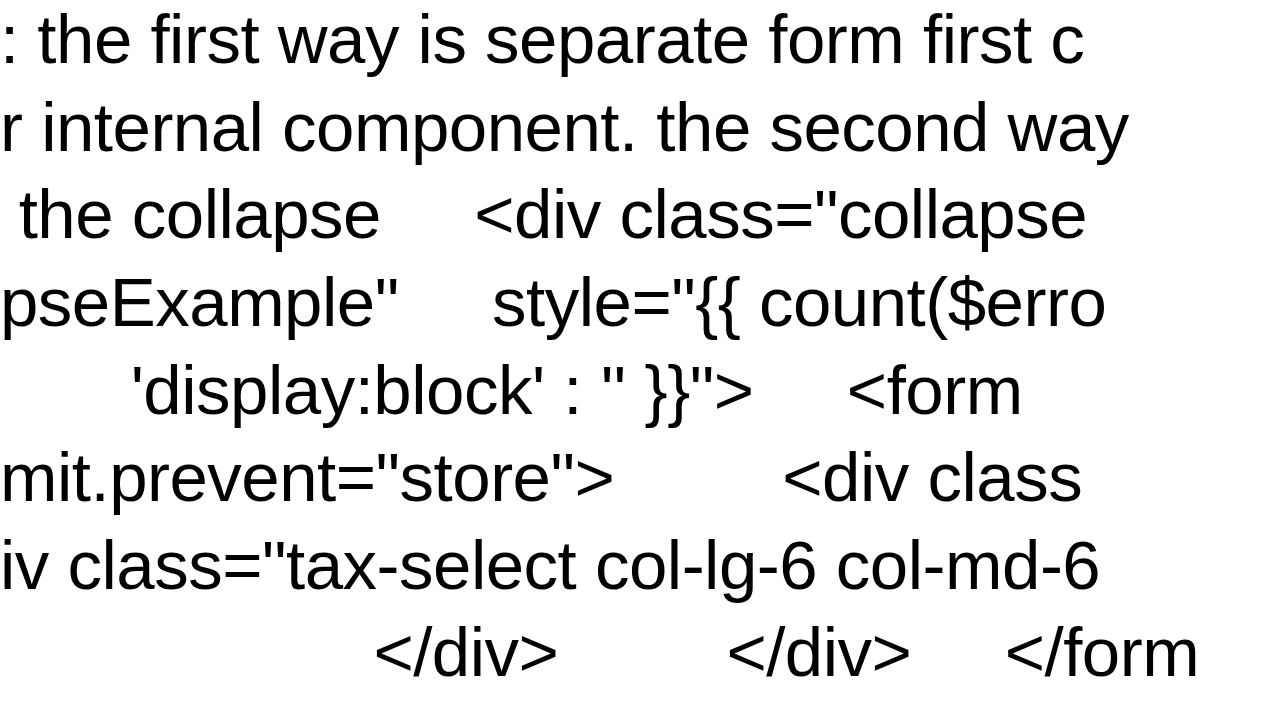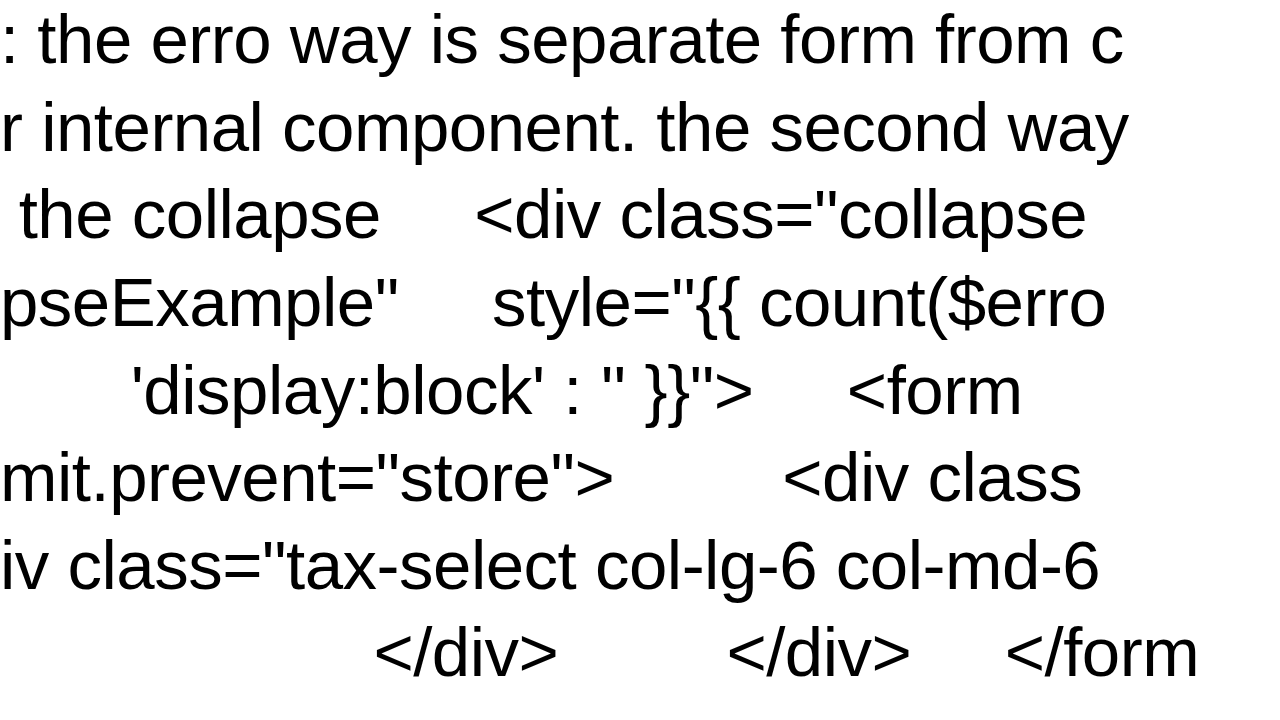--- a/index.html
+++ b/index.html
@@ -21,20 +21,20 @@
       white-space: pre;
       position: absolute;
       top: -4px;
       left: 0;
       letter-spacing: -0.5px;
     }
   </style>
 </head>
 <body>
 
-<div class="text-block"><span>: the erro way is separate form from c</span>
+<div class="text-block"><span>: the first way is separate form first c</span>
 <span>r internal component. the second way</span>
 <span> the collapse     &lt;div class="collapse</span>
 <span>pseExample"     style="{{ count($erro</span>
 <span>       'display:block' : '' }}"&gt;     &lt;form</span>
 <span>mit.prevent="store"&gt;         &lt;div class</span>
 <span>iv class="tax-select col-lg-6 col-md-6</span>
 <span>                    &lt;/div&gt;         &lt;/div&gt;     &lt;/form</span></div>
 
 </body></html>

